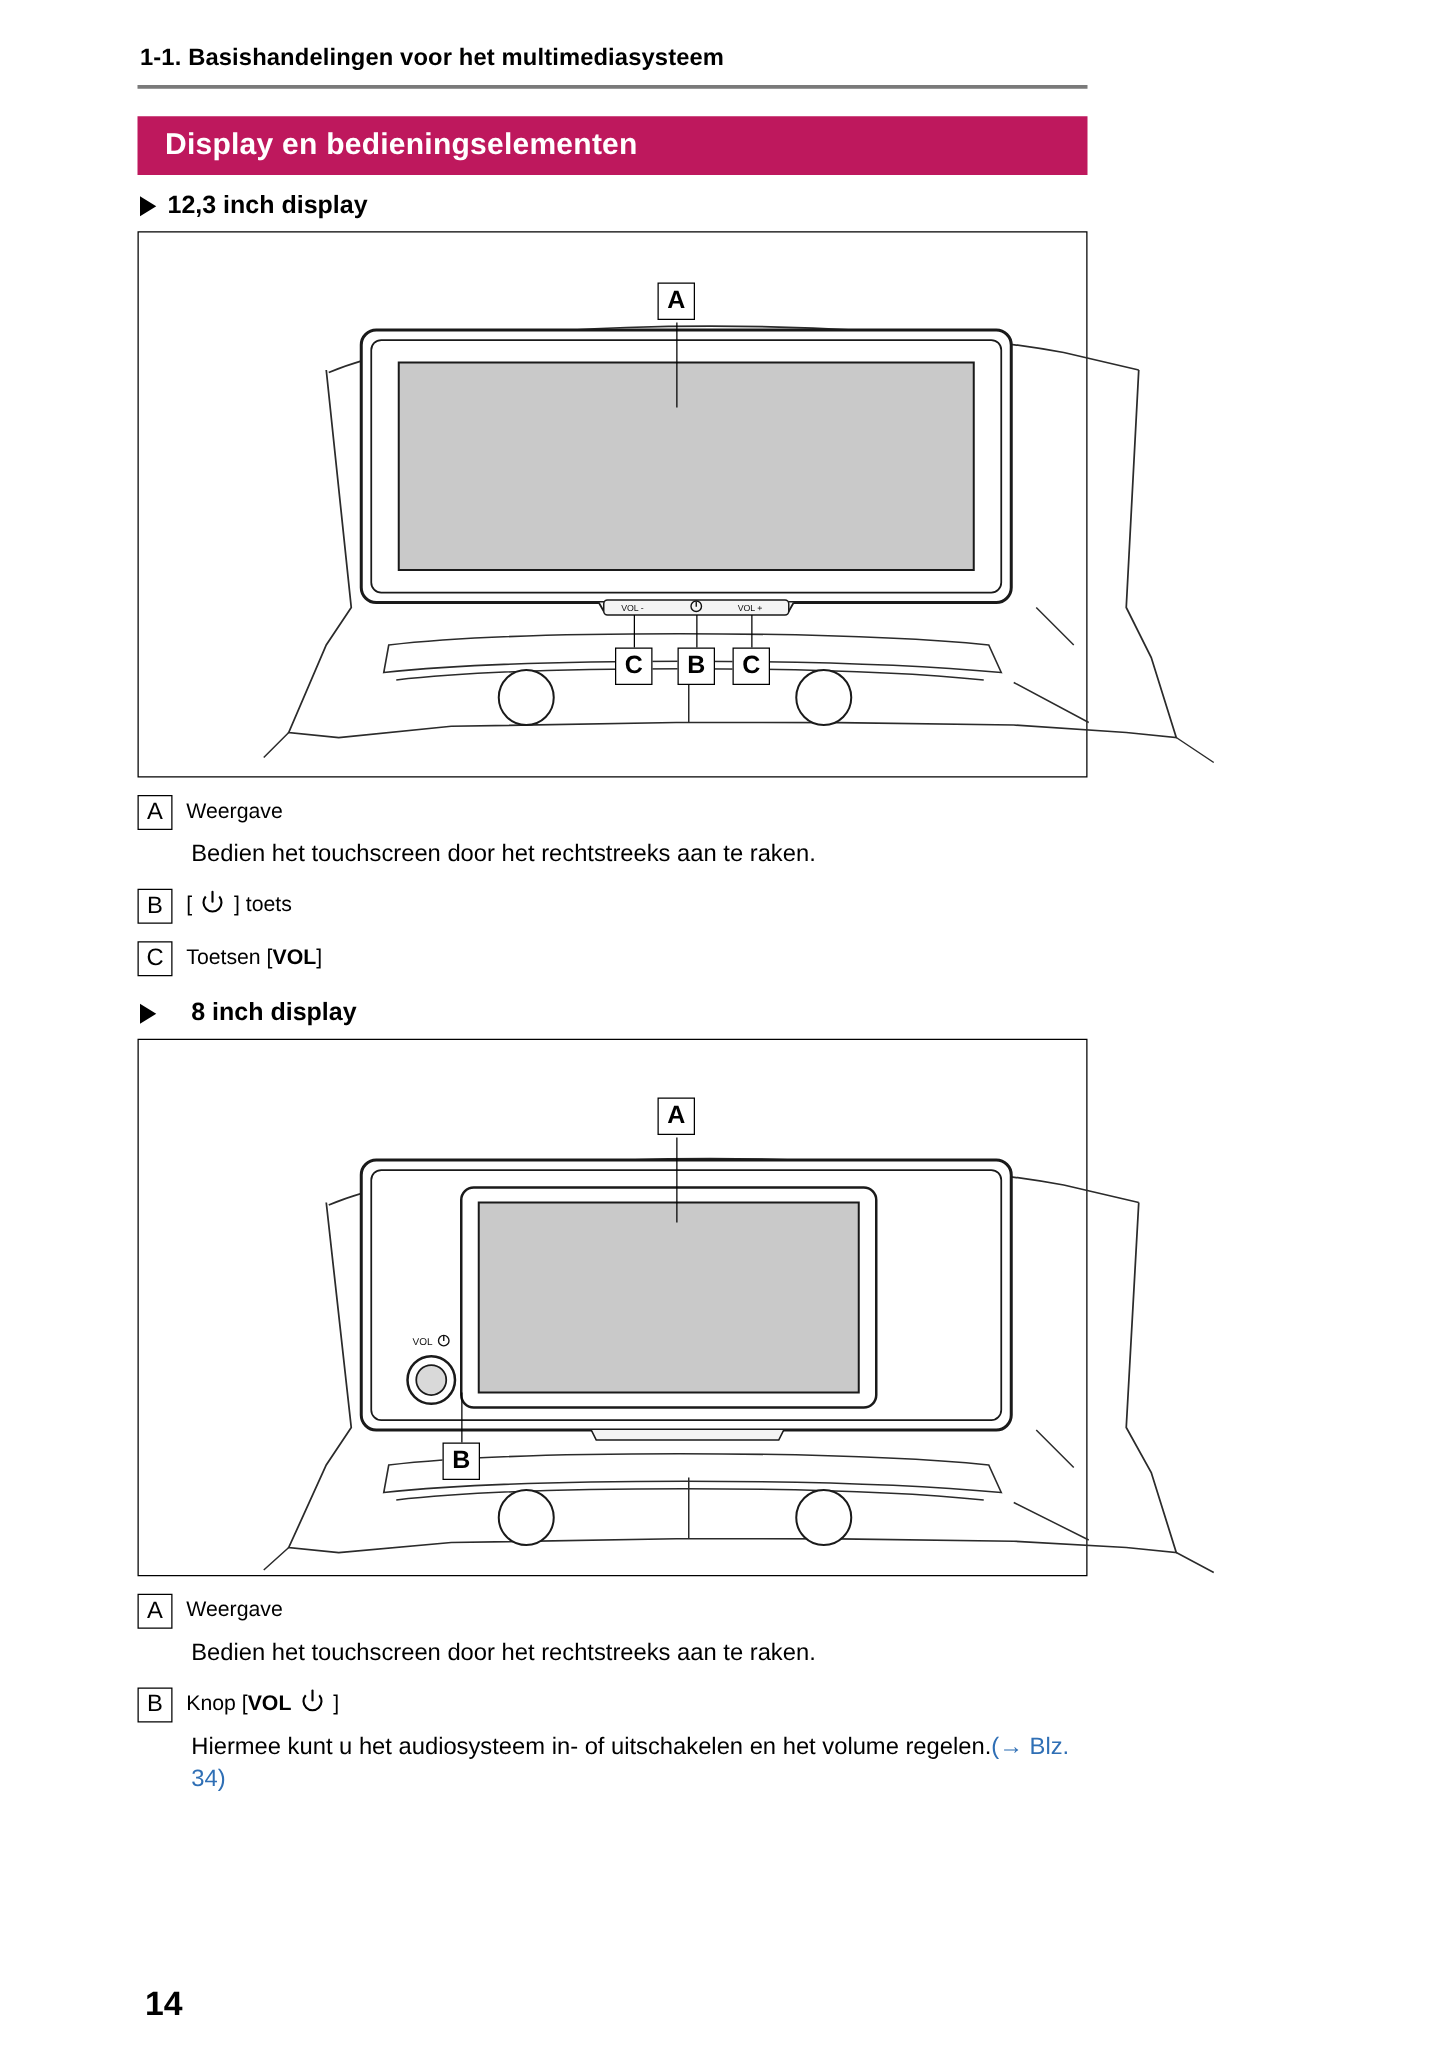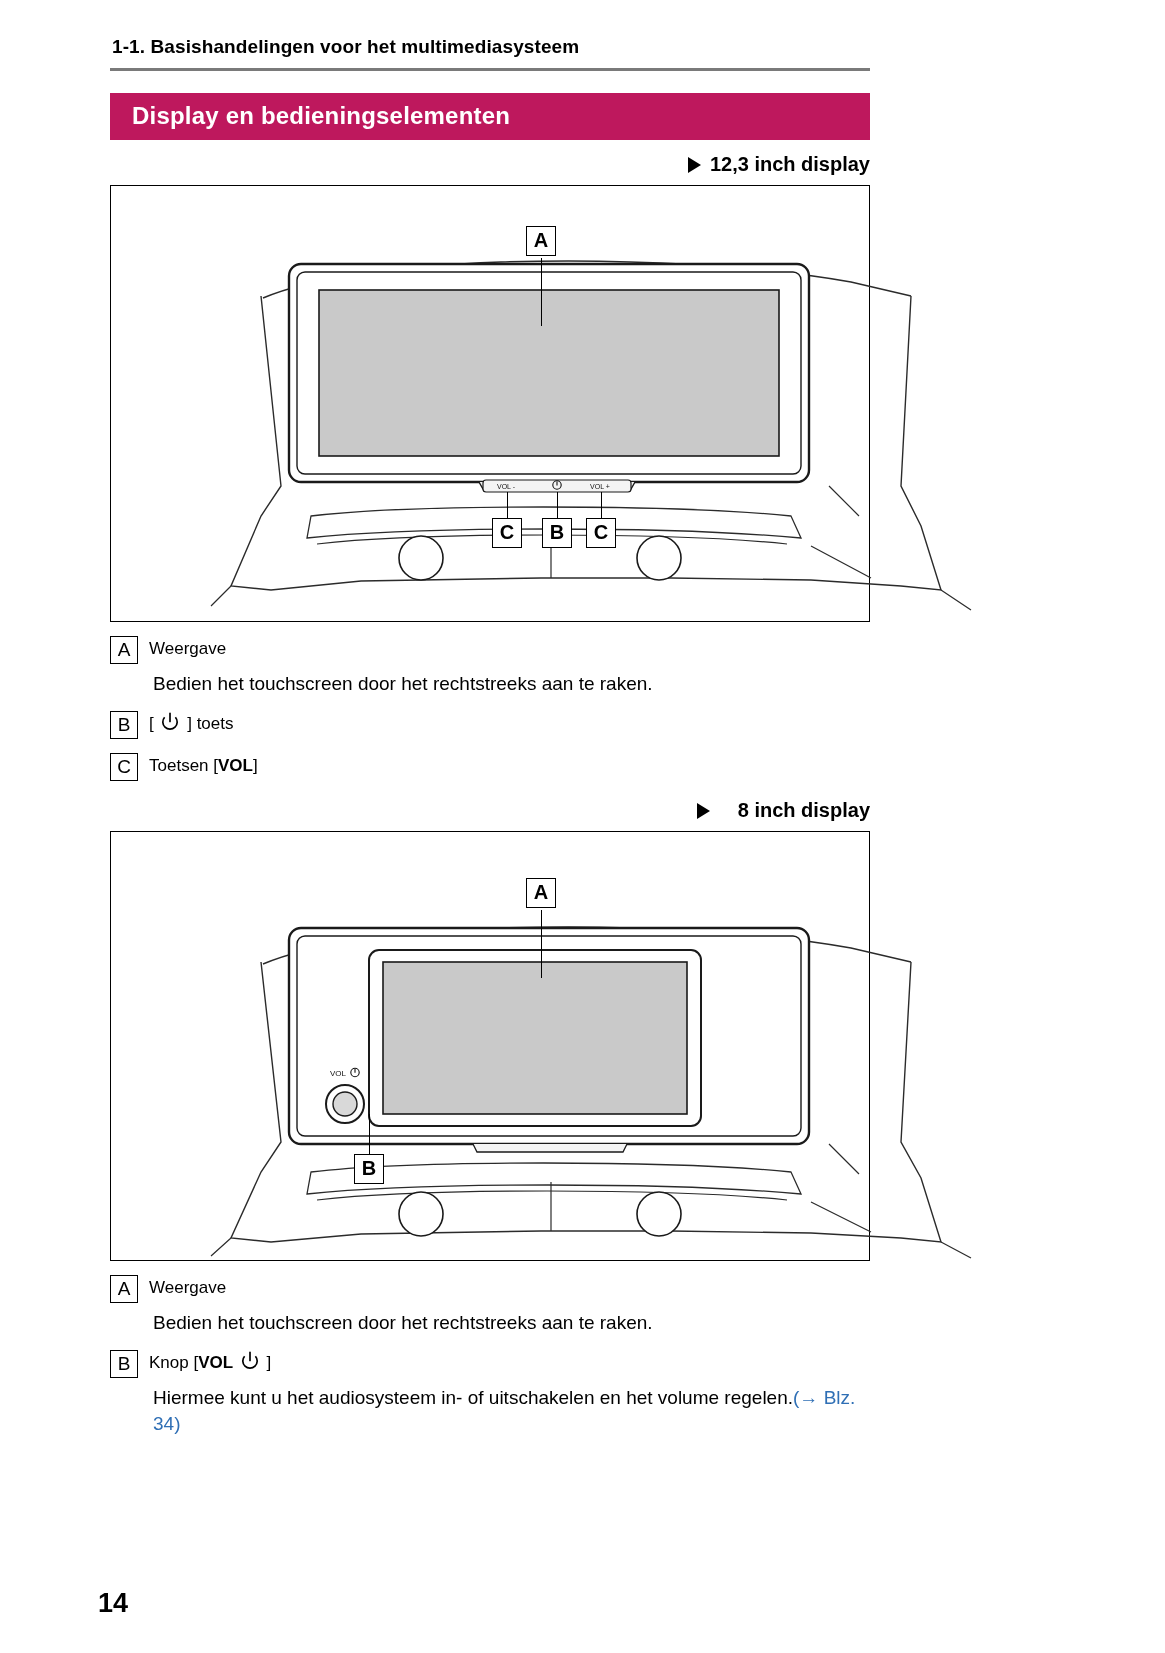--- a/index.html
+++ b/index.html
@@ -39,21 +39,20 @@
     padding: 9px 0 10px 22px;
     letter-spacing: 0.2px;
   }
   .sub-head {
     display: flex;
     align-items: center;
     gap: 9px;
     font-size: 20px;
     font-weight: bold;
     margin: 13px 0 9px 2px;
-    justify-content: flex-end;
   }
   .tri {
     width: 0; height: 0;
     border-left: 13px solid #000;
     border-top: 8px solid transparent;
     border-bottom: 8px solid transparent;
     display: inline-block;
   }
   .figure {
     border: 1px solid #000;
@@ -112,21 +111,21 @@
     display: inline-block;
     width: 20px;
     height: 20px;
     position: relative;
     vertical-align: -3px;
     margin: 0 2px;
   }
   .pwr svg { display:block; }
   .page-num {
     position: absolute;
-    left: 98px;
+    left: 116px;
     bottom: 34px;
     font-size: 27px;
     font-weight: bold;
   }
   .dev-svg { position:absolute; left:0; top:0; }
 </style>
 </head>
 <body>
 
 <div class="page">

